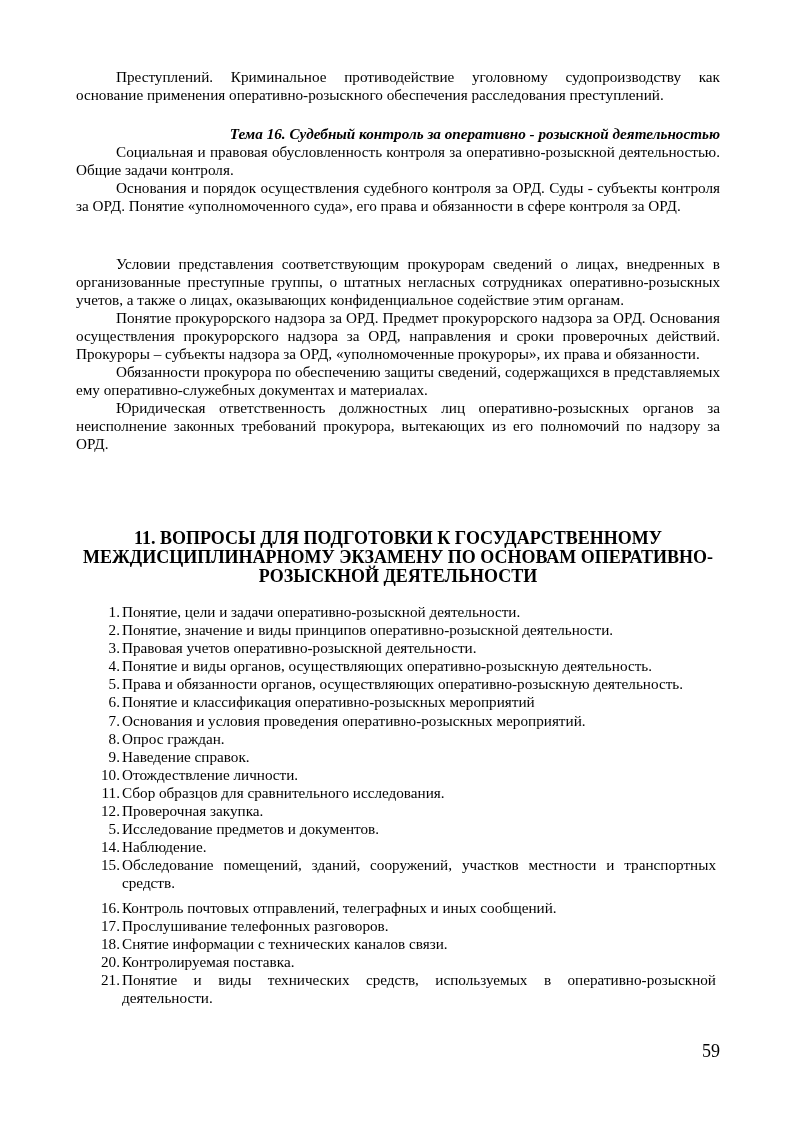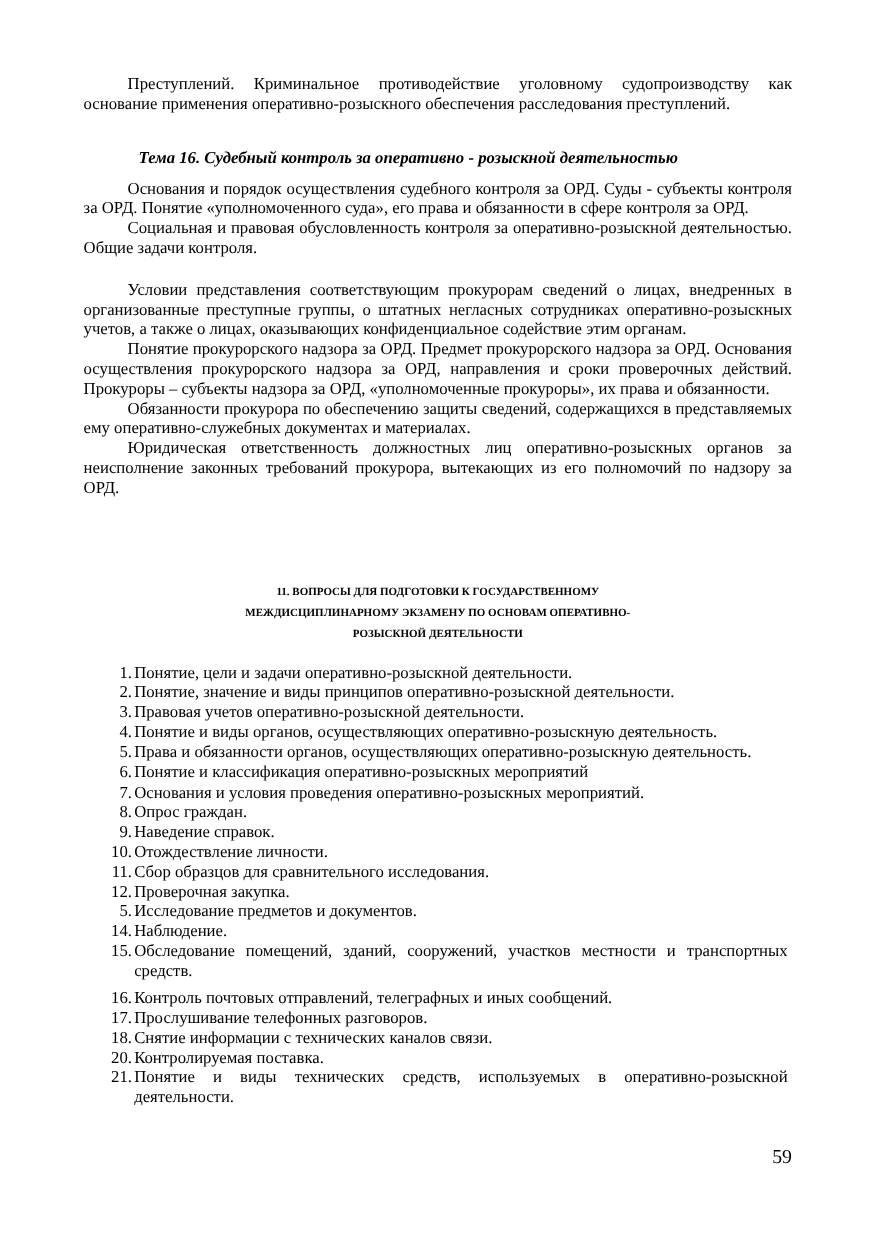--- a/index.html
+++ b/index.html
@@ -6,46 +6,46 @@
     body { width: 794px; height: 1123px; position: relative; overflow: hidden; }
     .page {
       position: absolute; left: 76px; top: 0; width: 644px;
       font-family: "Liberation Serif", serif; font-size: 15.2px; color: #000;
       line-height: 18px;
     }
     .p { text-align: justify; text-indent: 40px; margin: 0; }
     .block1 { position: absolute; top: 68px; width: 644px; }
     .topic { position: absolute; width: 644px; }
     .topic-title {
-      font-weight: bold; font-style: italic; margin: 10px; padding-left: 40px;
+      font-weight: bold; font-style: italic; margin: 0; padding-left: 40px; text-align: right;
     }
     .heading {
       position: absolute; top: 529px; width: 644px; text-align: center;
-      font-weight: bold; font-size: 10px; line-height: 19px; margin: 0;
+      font-weight: bold; font-size: 18px; line-height: 19px; margin: 0;
     }
     .qlist { position: absolute; top: 603px; left: 0; width: 640px; margin: 0; padding: 0; list-style: none; }
     .qlist li { display: flex; margin: 0; line-height: 18.1px; }
     .qlist .num { width: 46px; text-align: right; padding-right: 2px; flex: none; box-sizing: border-box; }
     .qlist .txt { flex: 1; text-align: justify; }
     .qlist li.wrap { margin-bottom: 6px; }
     .pagenum { position: absolute; top: 1042px; right: 0; font-size: 18px; }
   </style>
 </head>
 <body>
 
 <div class="page">
 
   <div class="block1">
     <p class="p">Преступлений. Криминальное противодействие уголовному судопроизводству как основание применения оперативно-розыскного обеспечения расследования преступлений.</p>
   </div>
 
   <div class="topic" style="top:125px;">
     <p class="topic-title">Тема 16. Судебный контроль за оперативно - розыскной деятельностью</p>
+    <p class="p">Социальная и правовая обусловленность контроля за оперативно-розыскной деятельностью. Общие задачи контроля.</p>
     <p class="p">Основания и порядок осуществления судебного контроля за ОРД. Суды - субъекты контроля за ОРД. Понятие «уполномоченного суда», его права и обязанности в сфере контроля за ОРД.</p>
-    <p class="p">Социальная и правовая обусловленность контроля за оперативно-розыскной деятельностью. Общие задачи контроля.</p>
   </div>
 
   <div class="topic" style="top:255px;">
     <p class="p">Условии представления соответствующим прокурорам сведений о лицах, внедренных в организованные преступные группы, о штатных негласных сотрудниках оперативно-розыскных учетов, а также о лицах, оказывающих конфиденциальное содействие этим органам.</p>
     <p class="p">Понятие прокурорского надзора за ОРД. Предмет прокурорского надзора за ОРД. Основания осуществления прокурорского надзора за ОРД, направления и сроки проверочных действий. Прокуроры – субъекты надзора за ОРД, «уполномоченные прокуроры», их права и обязанности.</p>
     <p class="p">Обязанности прокурора по обеспечению защиты сведений, содержащихся в представляемых ему оперативно-служебных документах и материалах.</p>
     <p class="p">Юридическая ответственность должностных лиц оперативно-розыскных органов за неисполнение законных требований прокурора, вытекающих из его полномочий по надзору за ОРД.</p>
   </div>
 
   <div class="heading">

